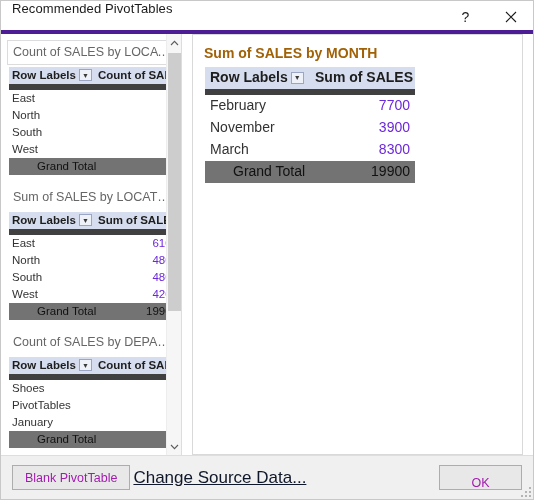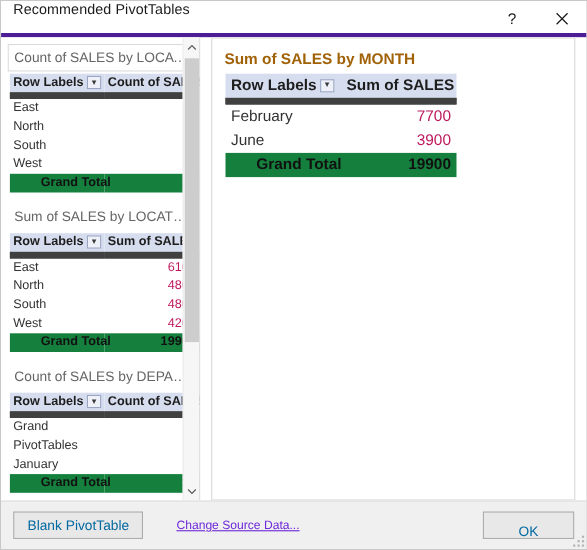--- a/index.html
+++ b/index.html
@@ -92,24 +92,24 @@
   }
   table.pivot thead th {
     background: #d6ddee;
     color: #1d1d1d;
     font-weight: bold;
     text-align: left;
     border-bottom: 6px solid #404040;
   }
   table.pivot thead th.val { text-align: left; }
   table.pivot tbody td { color: #333333; background: #ffffff; }
-  table.pivot tbody td.num { text-align: right; color: #be185d; }
+  table.pivot tbody td.num { text-align: right; color: #6d28d9; }
   table.pivot tr.total td {
-    background: #15803d;
-    font-weight: bold;
+    background: #737373;
+    font-weight: normal;
     color: #111111;
     padding-left: 28px;
   }
   .rl-wrap { display: flex; align-items: center; gap: 3px; }
   .rl-drop {
     display: inline-flex; align-items: center; justify-content: center;
     width: 13px; height: 12px;
     background: #eef1f8;
     border: 1px solid #9aa6c4;
     font-size: 7px; color: #3a3a3a;
@@ -168,34 +168,34 @@
     height: 44px; min-height: 44px;
     background: #f0f0f0;
     border-top: 1px solid #dedede;
     display: flex; align-items: center;
     padding: 0 11px;
     position: relative;
   }
   .btn {
     font-family: "Liberation Sans", sans-serif;
     font-size: 12.5px;
-    color: #0369a1;
+    color: #a21caf;
     background: #e8e8e8;
     border: 1px solid #adadad;
     height: 25px;
     padding: 0 12px;
     cursor: default;
   }
   .btn.blank { min-width: 96px; }
   .btn.ok, .btn.cancel { width: 83px; padding: 10px; }
   .link {
-    font-size: 11px;
-    color: #6d28d9;
+    font-size: 17px;
+    color: #0f172a;
     text-decoration: underline;
-    margin-left: 30px;
+    margin-left: 3px;
     cursor: default;
   }
   .spacer { flex: 1; }
   .footer .btn.cancel { margin-left: 8px; }
   .grip {
     position: absolute;
     right: 2px; bottom: 2px;
     width: 11px; height: 11px;
   }
   .grip i {
@@ -311,21 +311,21 @@
                   <span class="rl-wrap">
                     <span>Row Labels</span>
                     <span class="rl-drop">▼</span>
                   </span>
                 </th>
                 <th class="val">Count of SALES</th>
               </tr>
             </thead>
             <tbody>
               <tr>
-                <td>Grand</td>
+                <td>Shoes</td>
                 <td class="num">4</td>
               </tr>
               <tr>
                 <td>PivotTables</td>
                 <td class="num">4</td>
               </tr>
               <tr>
                 <td>January</td>
                 <td class="num">4</td>
               </tr>
@@ -372,22 +372,26 @@
             </th>
             <th class="val">Sum of SALES</th>
           </tr>
         </thead>
         <tbody>
           <tr>
             <td>February</td>
             <td class="num">7700</td>
           </tr>
           <tr>
-            <td>June</td>
+            <td>November</td>
             <td class="num">3900</td>
+          </tr>
+          <tr>
+            <td>March</td>
+            <td class="num">8300</td>
           </tr>
           <tr class="total">
             <td>Grand Total</td>
             <td class="num">19900</td>
           </tr>
         </tbody>
       </table>
     </div>
 
   </div>

